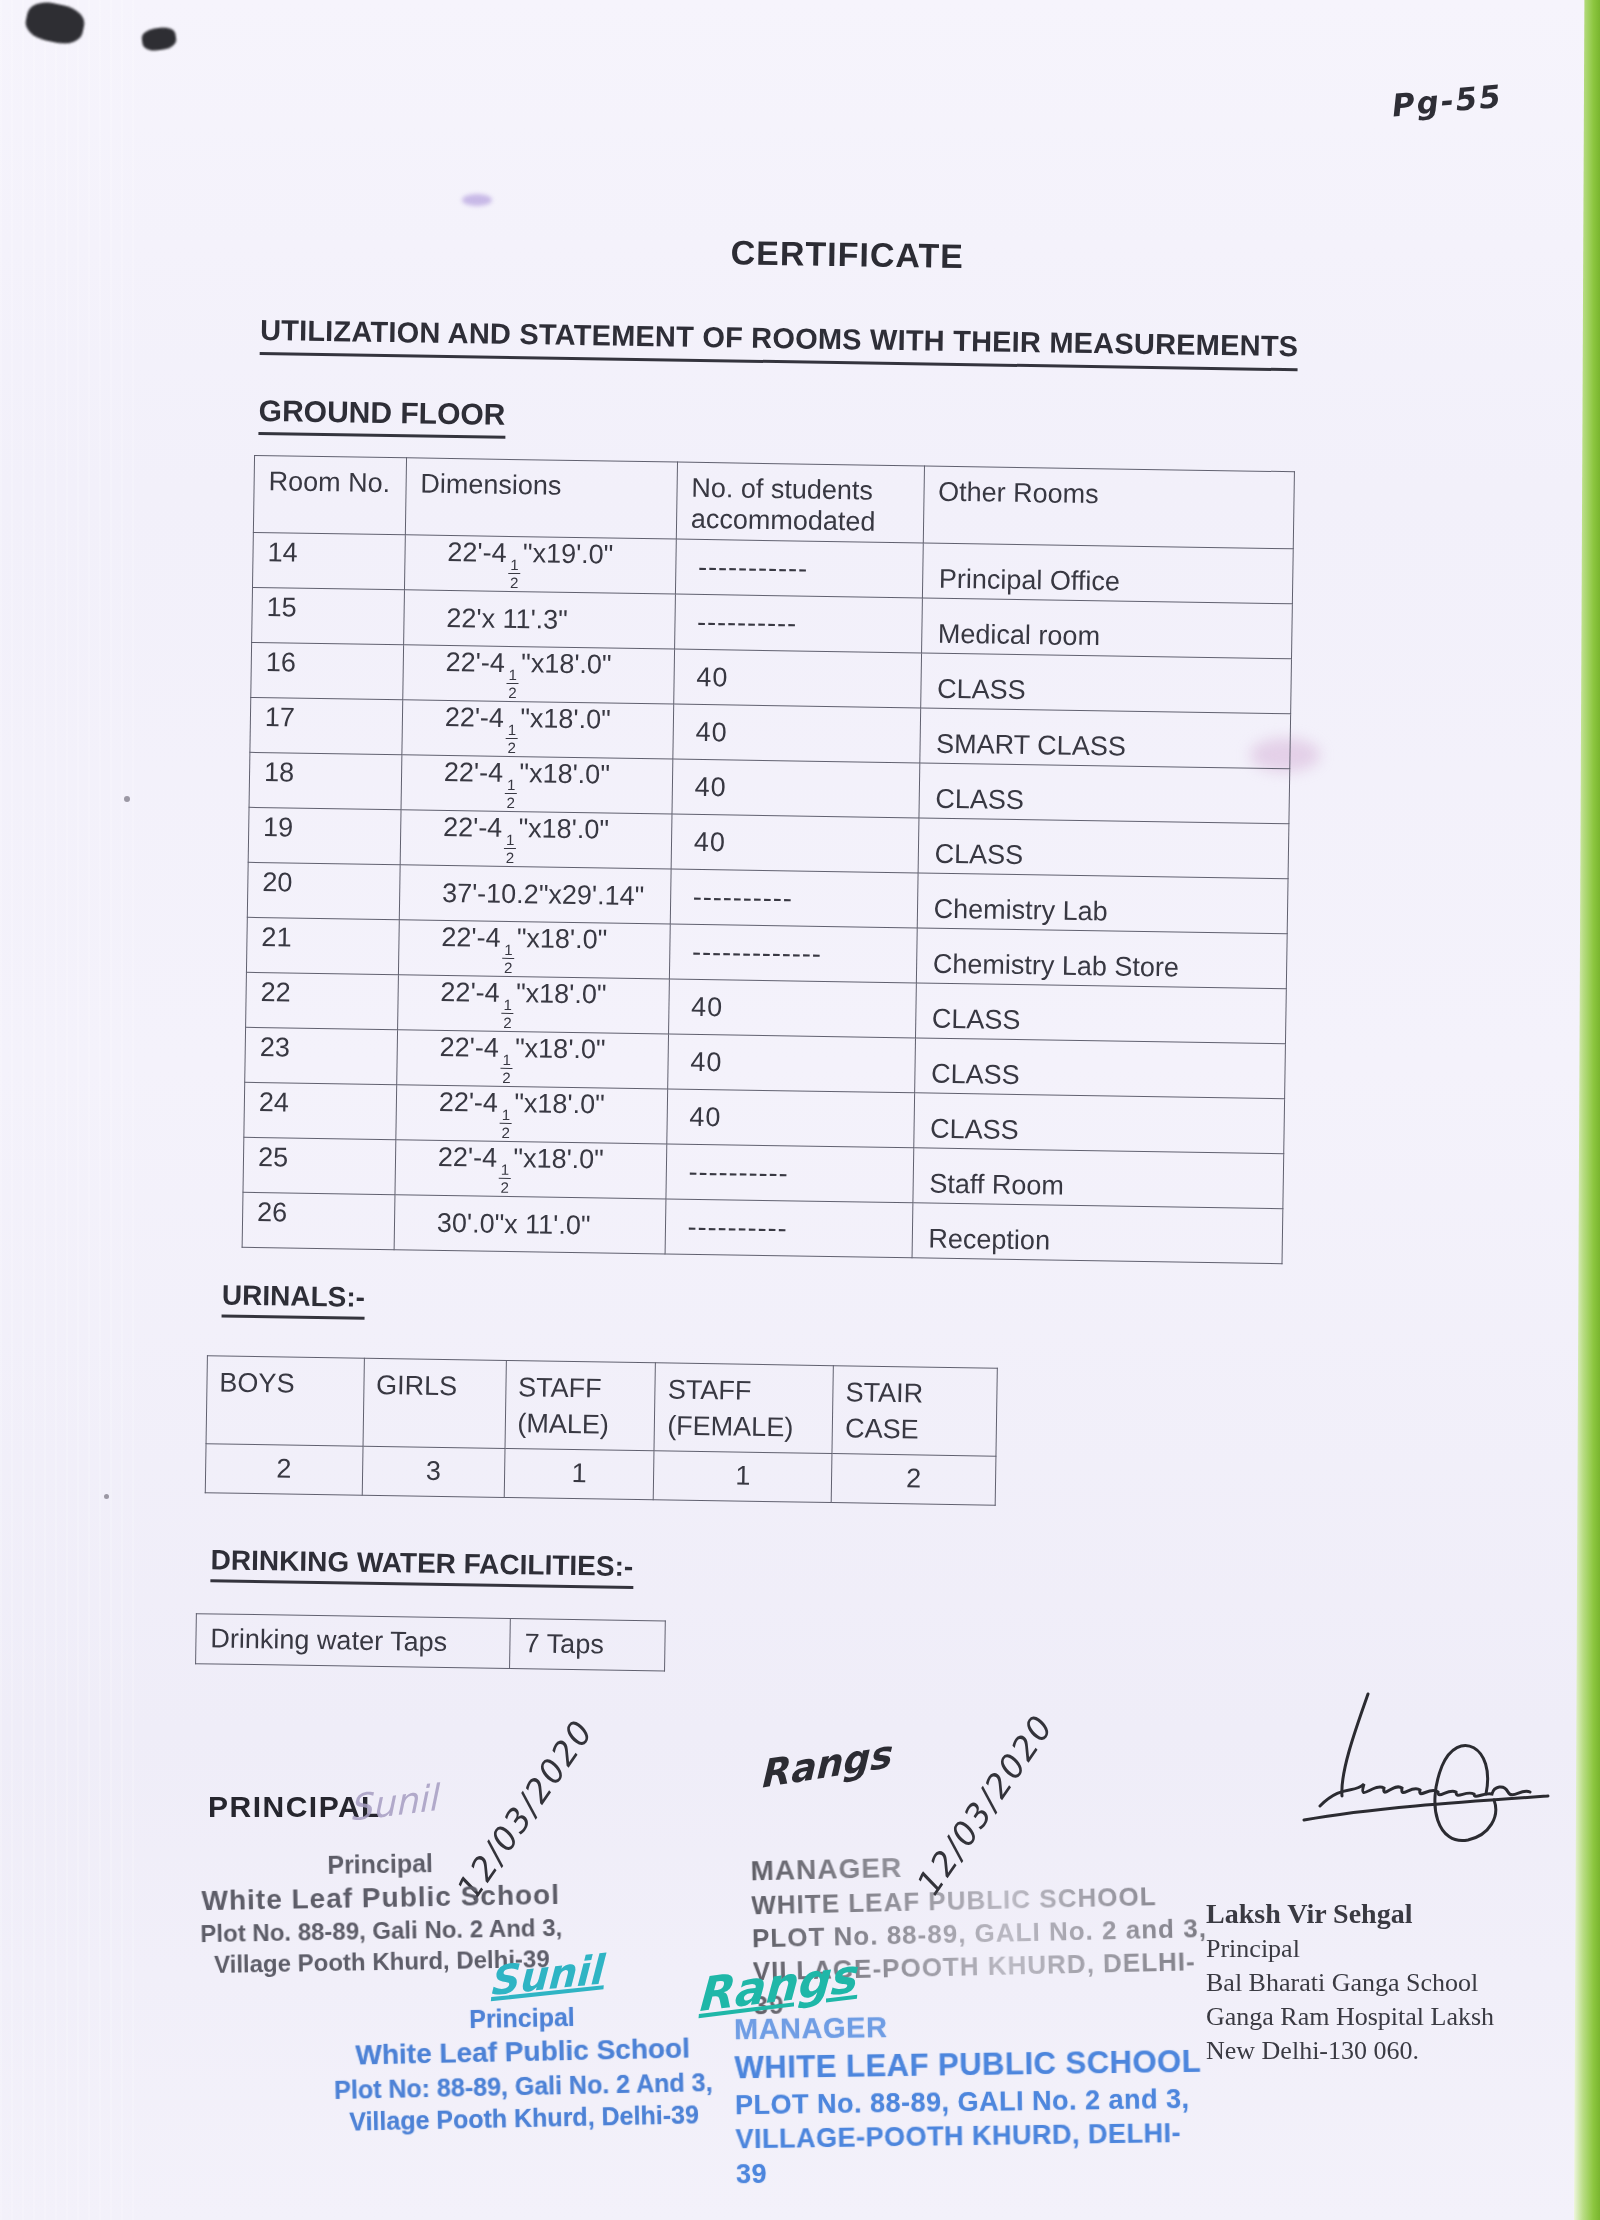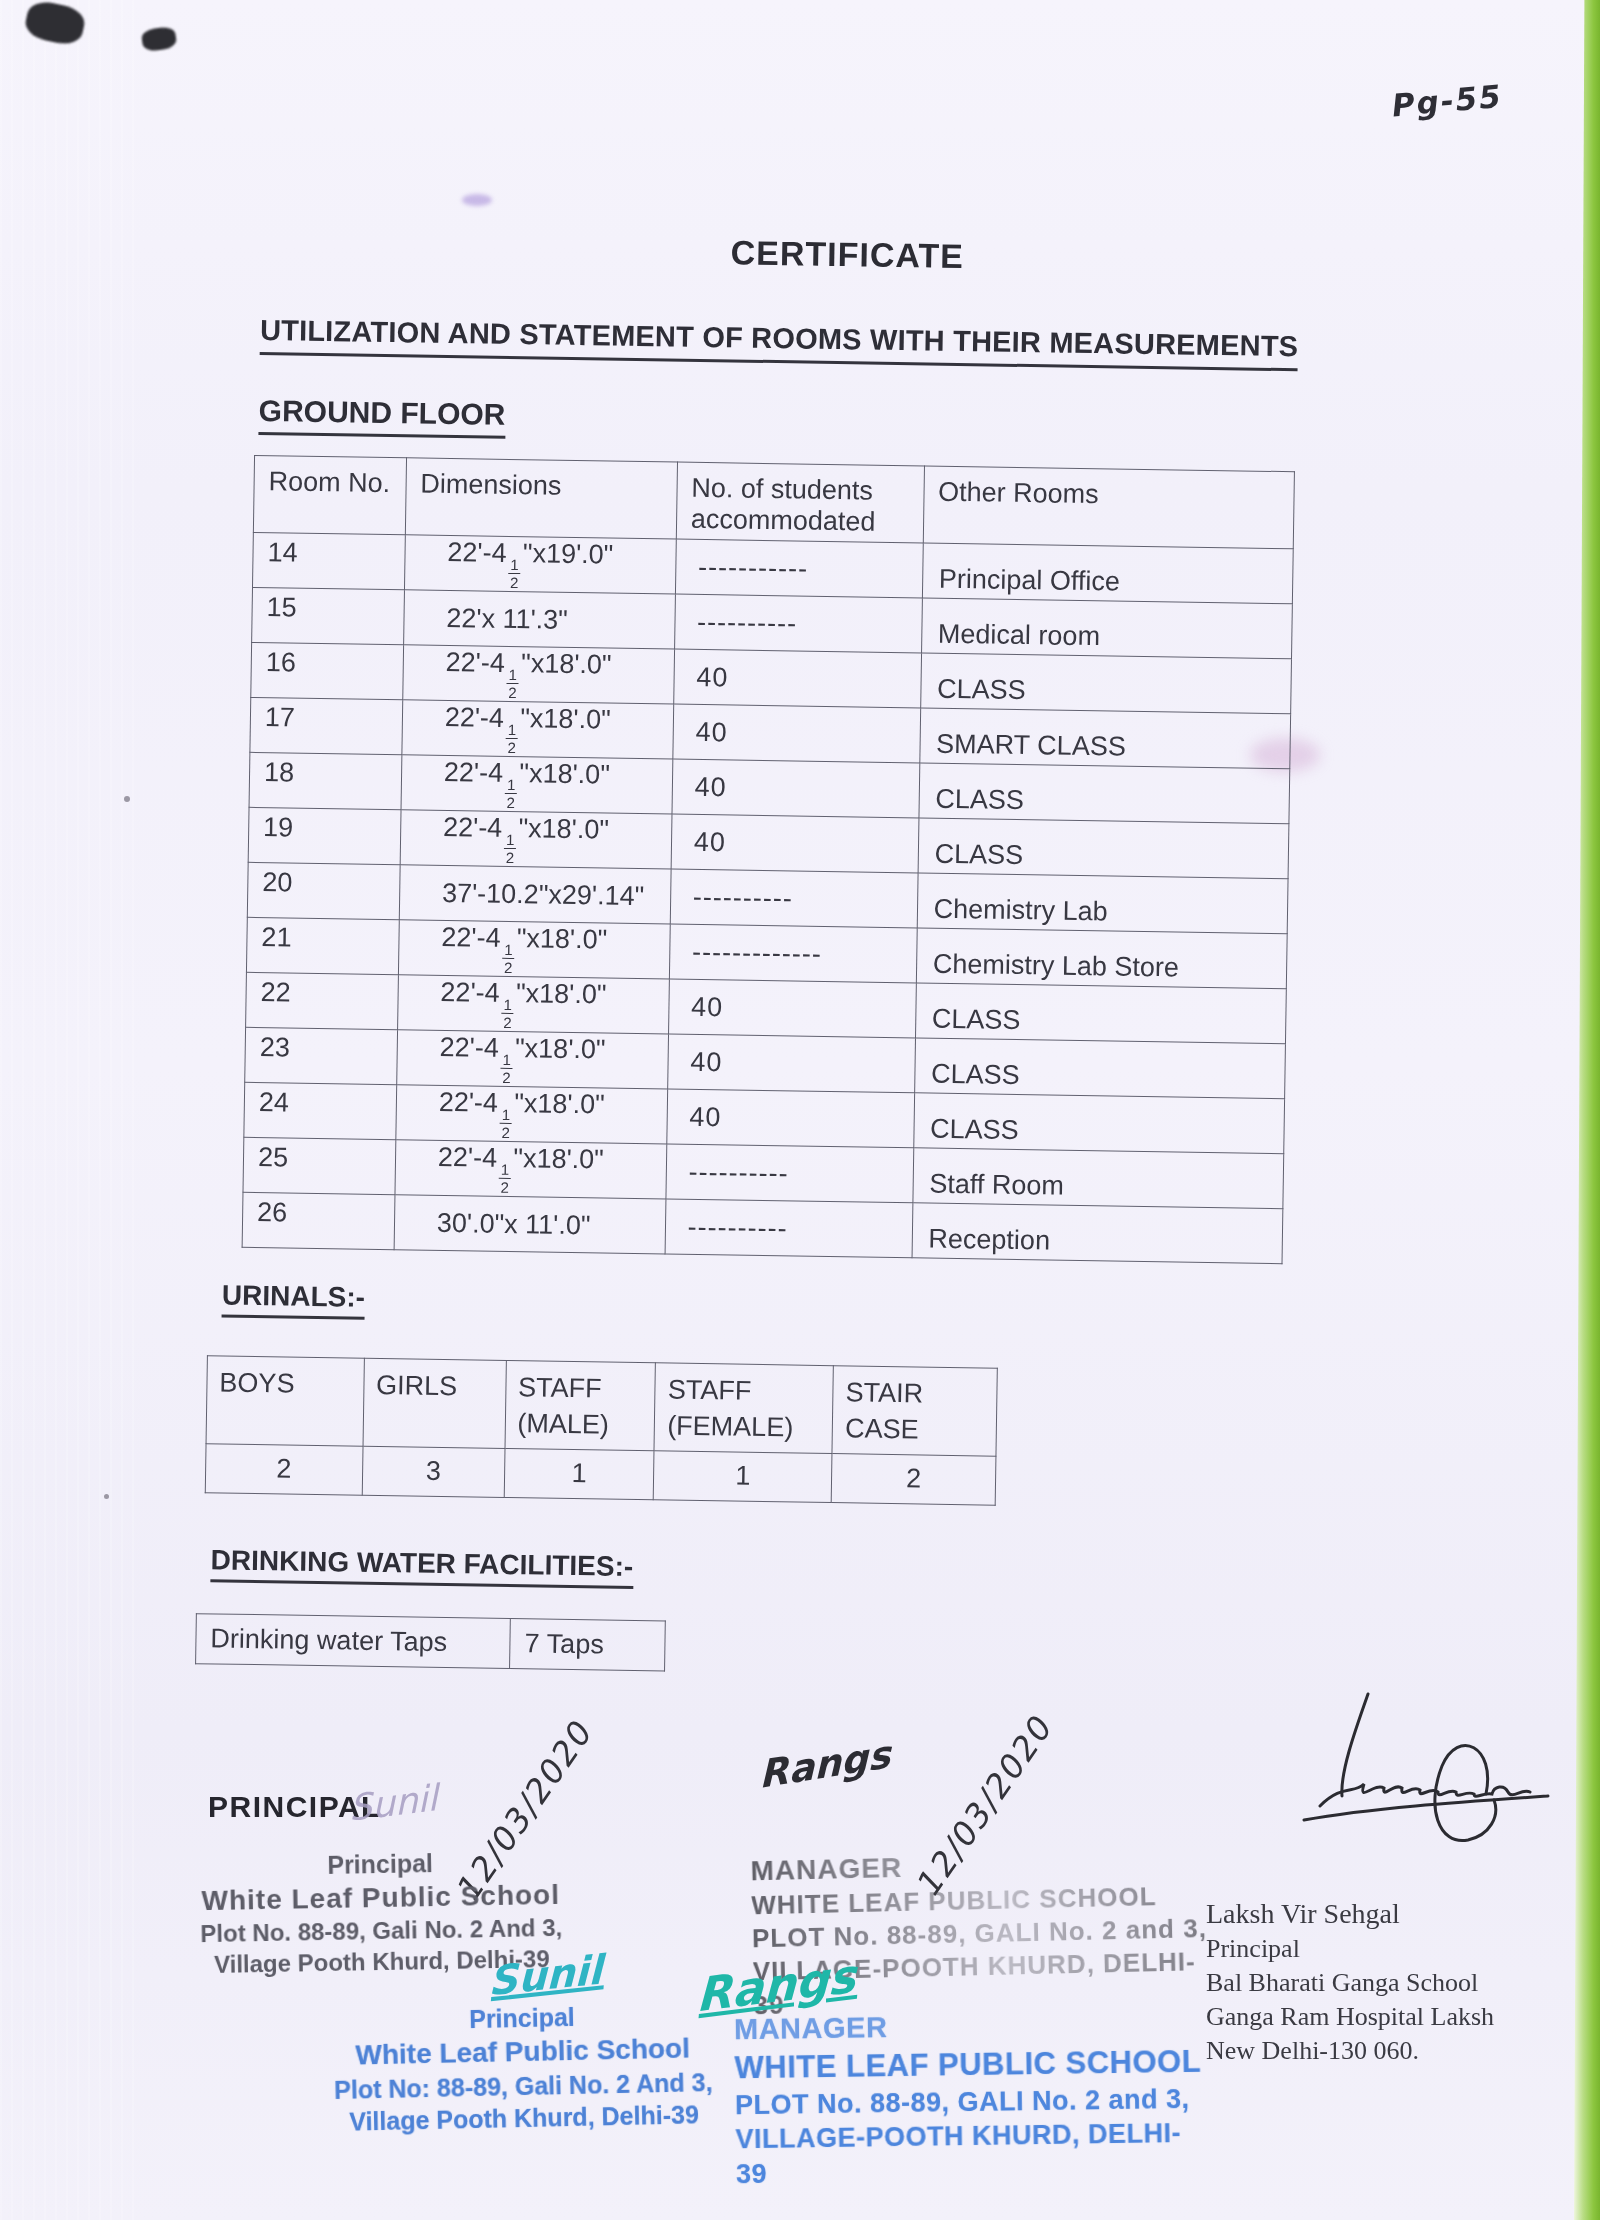--- a/index.html
+++ b/index.html
@@ -117,21 +117,21 @@
     text-shadow:0 0 1px rgba(77,134,221,.5); letter-spacing:.5px;
   }
   .stamp-blue-mid .l1{ font-size:29px; color:#6f9de4; }
   .stamp-blue-mid .l2{ font-size:31px; }
 
   .sig-svg{ position:absolute; left:1290px; top:1688px; }
   .right-block{
     position:absolute; left:1206px; top:1896px; width:330px; font-size:26px; line-height:1.3;
     font-family:"Liberation Serif","DejaVu Serif",serif; color:#3a3a42; text-align:left;
   }
-  .right-block .l1{ font-size:28px; }
+  .right-block .l1{ font-size:28px;font-weight:bold; }
 </style>
 </head>
 <body>
 
 <div class="page">
 
   <div class="edge-strip"></div>
   <div class="corner-mark mark-a"></div>
   <div class="corner-mark mark-b"></div>
   <div class="smudge smudge-purple"></div>

